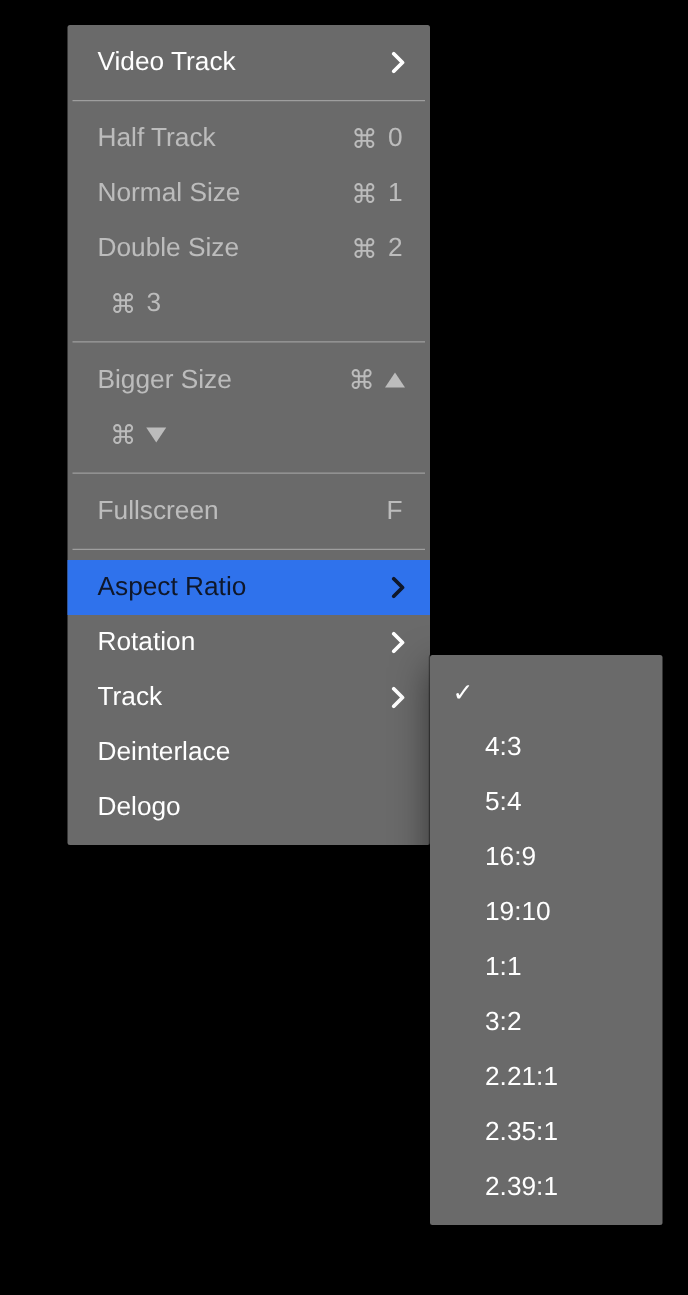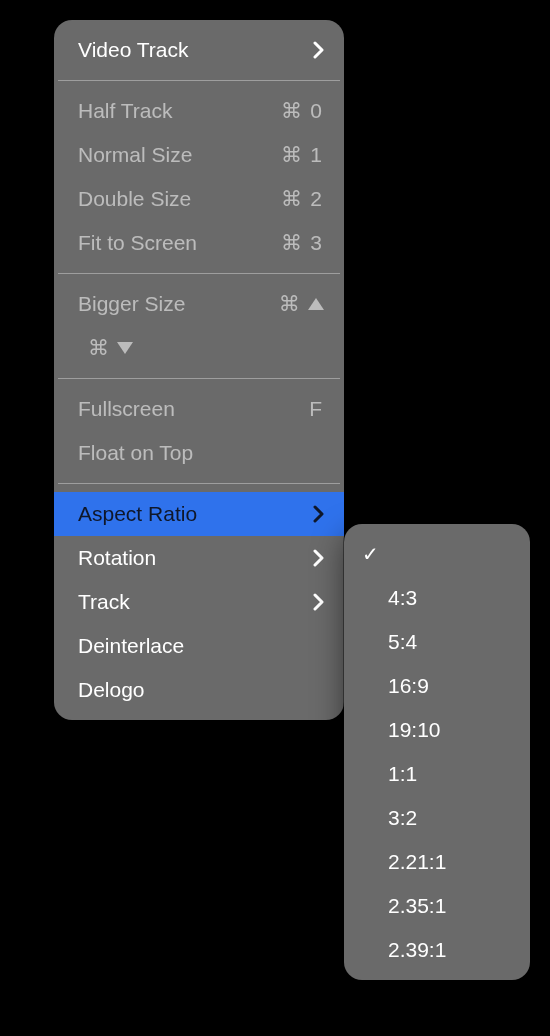--- a/index.html
+++ b/index.html
@@ -9,21 +9,21 @@
     height: 1036px;
     background: #000;
     font-family: -apple-system, "Helvetica Neue", Helvetica, Arial, sans-serif;
     -webkit-font-smoothing: antialiased;
     overflow: hidden;
   }
 
   .menu {
     position: absolute;
     background: #6a6a6a;
-    border-radius: 18px;
+    border-radius: 2px;
     box-shadow: 0 0 0 1px rgba(0,0,0,0.4), 0 10px 30px rgba(0,0,0,0.5);
     padding: 8px 0;
   }
 
   .menu.main {
     left: 54px;
     top: 20px;
     width: 290px;
   }
 
@@ -134,21 +134,20 @@
     </div>
     <div class="menu-item">
       <span class="label">Double Size</span>
       <span class="shortcut">
         <span>⌘</span>
         <span> </span>
         <span>2</span>
       </span>
     </div>
     <div class="menu-item">
-      <span class="label">Fit to Screen</span>
       <span class="shortcut">
         <span>⌘</span>
         <span> </span>
         <span>3</span>
       </span>
     </div>
     <div class="separator"></div>
     <div class="menu-item">
       <span class="label">Bigger Size</span>
       <span class="shortcut">
@@ -163,23 +162,20 @@
         <span> </span>
         <span class="tri down"></span>
       </span>
     </div>
     <div class="separator"></div>
     <div class="menu-item">
       <span class="label">Fullscreen</span>
       <span class="shortcut">
         <span>F</span>
       </span>
-    </div>
-    <div class="menu-item">
-      <span class="label">Float on Top</span>
     </div>
     <div class="separator"></div>
     <div class="menu-item highlight bright">
       <span class="label">Aspect Ratio</span>
       <span class="chevron">
         <svg class="chev" viewBox="0 0 11 18">
           <path d="M2 2 L9 9 L2 16"></path>
         </svg>
       </span>
     </div>

